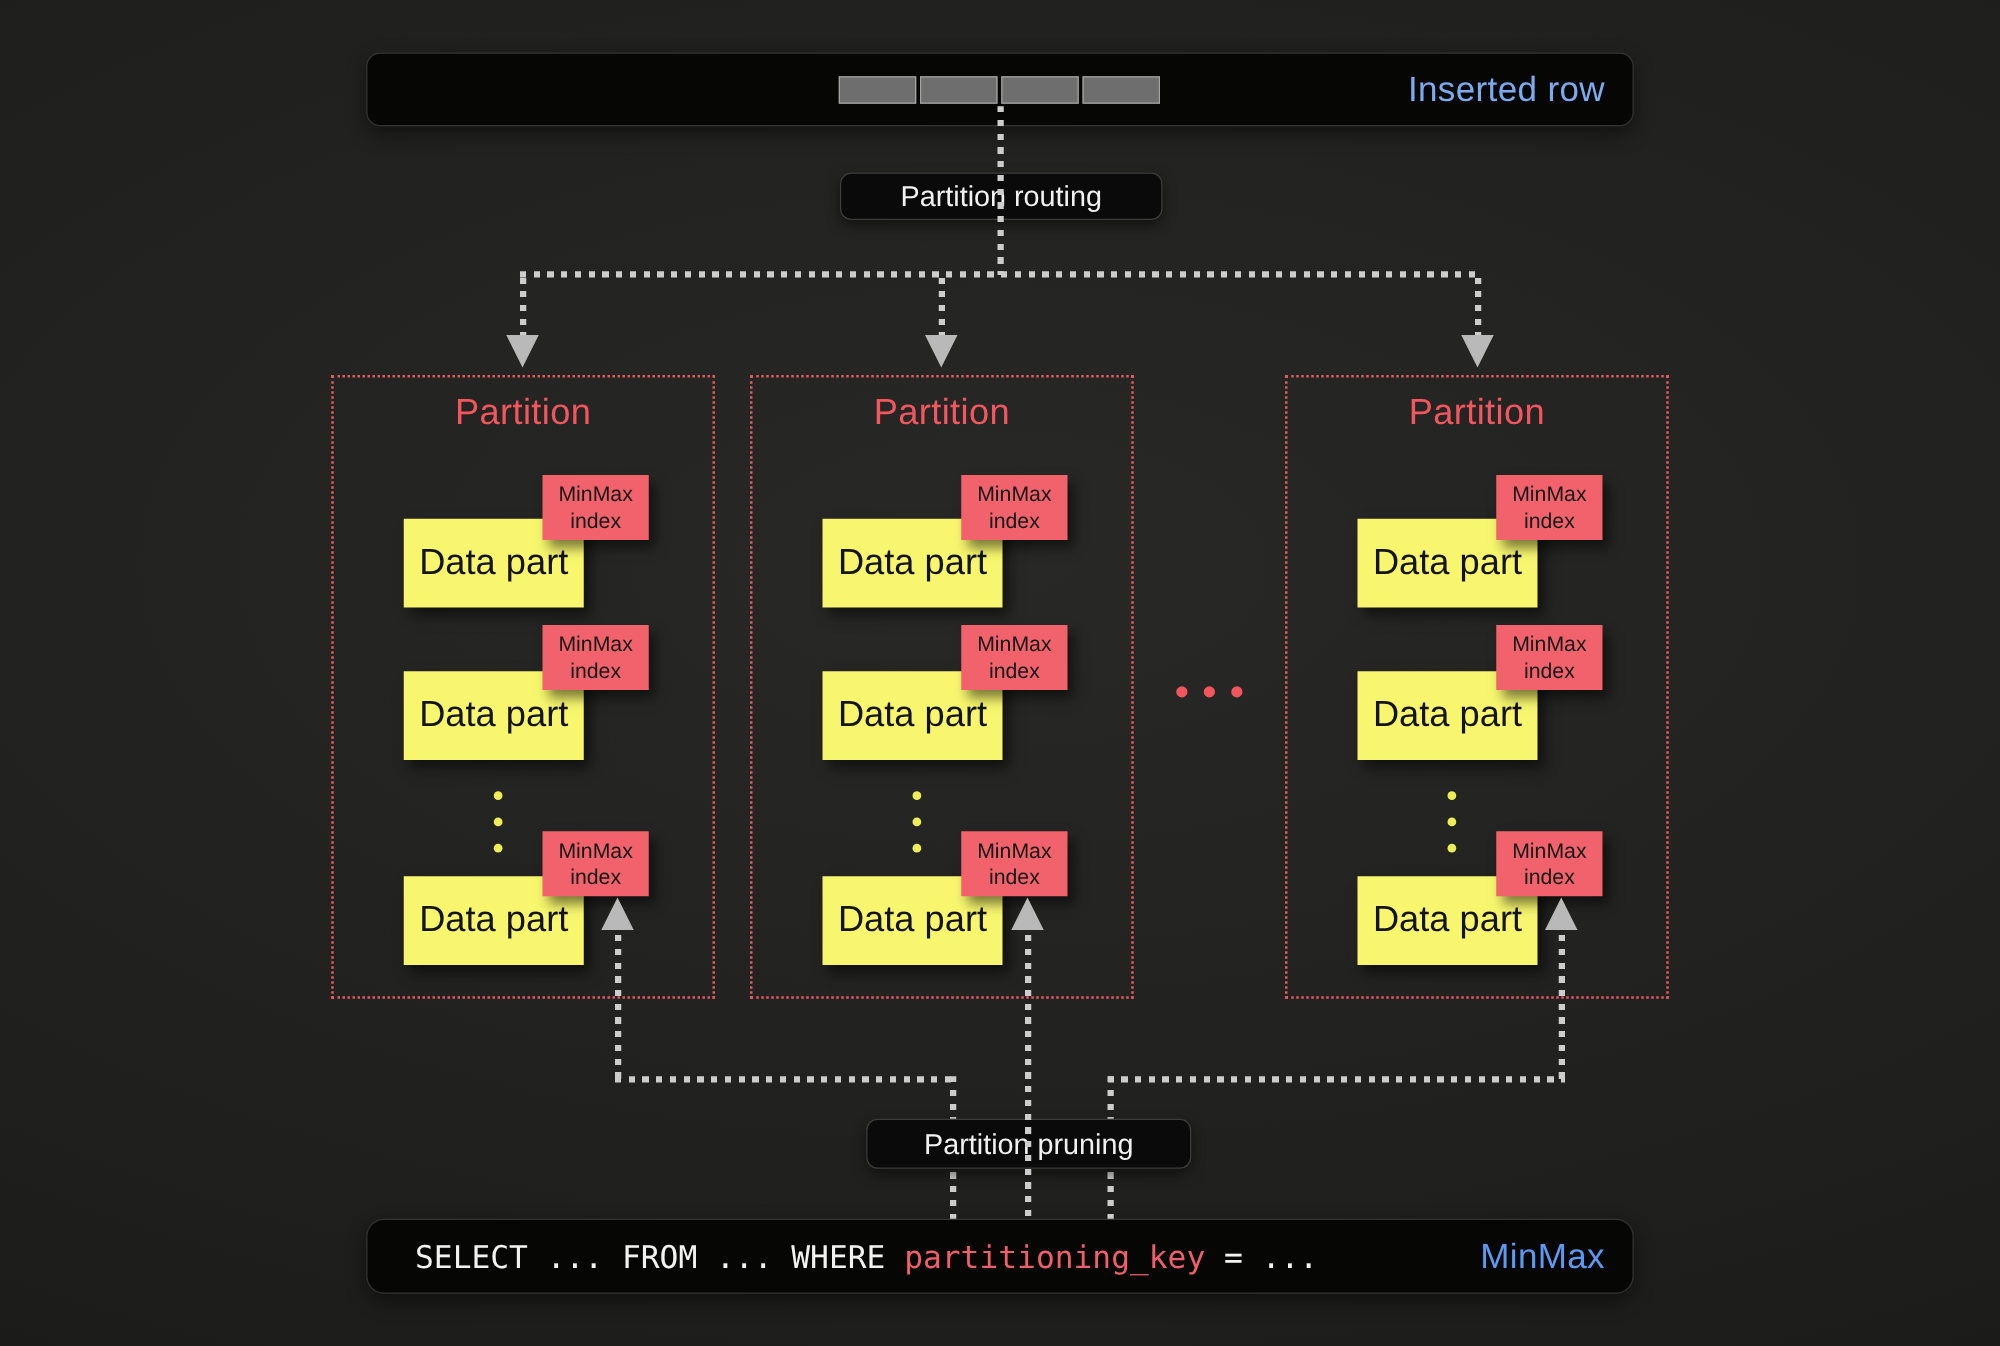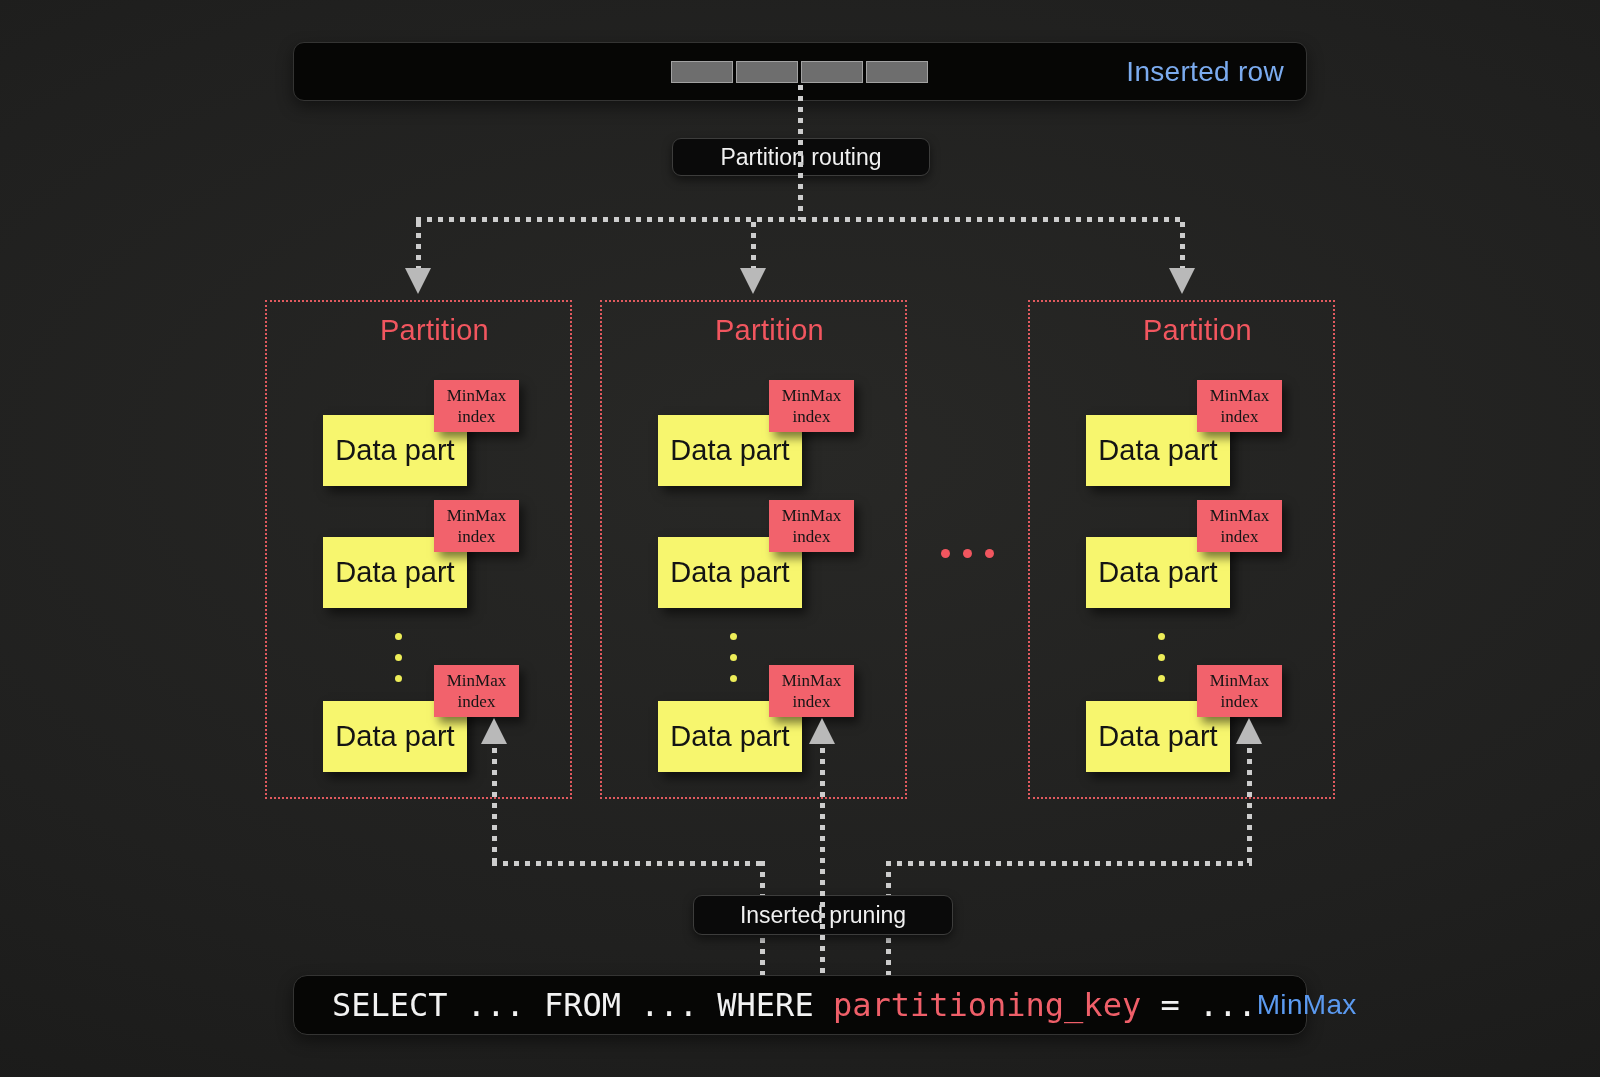--- a/index.html
+++ b/index.html
@@ -37,41 +37,41 @@
     border-top:26px solid #b9b9b9;}
   .arrow-up{position:absolute;width:0;height:0;z-index:2;
     border-left:13px solid transparent;border-right:13px solid transparent;
     border-bottom:26px solid #b9b9b9;}
   
   .partition{
     position:absolute;top:300px;width:307px;height:499px;box-sizing:border-box;
     border:2px dotted #e15a5f;z-index:1;
   }
   .partition-title{
-    position:absolute;top:12px;left:16px;width:100%;text-align:center;
+    position:absolute;top:12px;left:0;width:100%;text-align:center;
     color:#f2565f;font-size:29px;font-weight:500;letter-spacing:.3px;
   }
   .datapart{
     position:absolute;left:56px;width:144px;height:71px;background:#f7f66e;
     display:flex;align-items:center;justify-content:center;color:#141414;
     font-size:29px;z-index:2;box-shadow:5px 6px 10px rgba(0,0,0,0.55);
   }
   .minmax{
     position:absolute;left:167px;width:85px;height:52px;background:#f2626c;
     text-align:center;color:#151515;font-size:17px;line-height:21px;padding-top:5px;
-    box-sizing:border-box;z-index:3;box-shadow:5px 6px 9px rgba(0,0,0,0.5);font-family:Liberation Serif, serif;
+    box-sizing:border-box;z-index:3;box-shadow:5px 6px 9px rgba(0,0,0,0.5);
   }
   .dp1{top:113px;} .dp2{top:235px;} .dp3{top:399px;}
   .mm1{top:78px;}  .mm2{top:198px;} .mm3{top:363px;}
   .vdots{position:absolute;left:128px;top:331px;display:flex;flex-direction:column;gap:14px;}
   .ydot{width:7px;height:7px;border-radius:50%;background:#eded58;}
   .hdots{position:absolute;left:941px;top:549px;display:flex;gap:13px;}
   .rdot{width:9px;height:9px;border-radius:50%;background:#f1565f;}
   
-  .sql{font-family:"DejaVu Sans Mono", monospace;font-size:32px;margin-left:38px;white-space:pre;}
+  .sql{font-family:"DejaVu Sans Mono", monospace;font-size:25px;margin-left:38px;white-space:pre;}
   .sql-pre,.sql-post{color:#f2f2f2;}
   .sql-key{color:#ef5f69;}
   .spacer{flex:1;}
   .pad-right{margin-right:22px;}
 </style>
 </head>
 <body>
 
 <div id="canvas">
 
@@ -157,21 +157,21 @@
   <div class="vline z6" style="left:820px;top:748px;height:227px;"></div>
   <div class="vline" style="left:1247px;top:748px;height:116px;"></div>
 
   <div class="hline" style="left:492px;top:861px;width:273px;"></div>
   <div class="hline" style="left:886px;top:861px;width:366px;"></div>
 
   <div class="vline z4" style="left:760px;top:861px;height:114px;"></div>
   <div class="vline z4" style="left:886px;top:861px;height:114px;"></div>
 
   <div class="label-box" style="left:693px;top:895px;width:260px;height:40px;">
-    <span>Inserted pruning</span>
+    <span>Partition pruning</span>
   </div>
 
   <div class="bigbox" style="top:975px;height:60px;">
     <div class="sql"><span class="sql-pre">SELECT ... FROM ... WHERE </span><span class="sql-key">partitioning_key</span><span class="sql-post"> = ...</span></div>
     <div class="spacer"></div>
     <div class="blue-label pad-right" style="color:#5b9af0;">MinMax</div>
   </div>
 
 </div>
 

